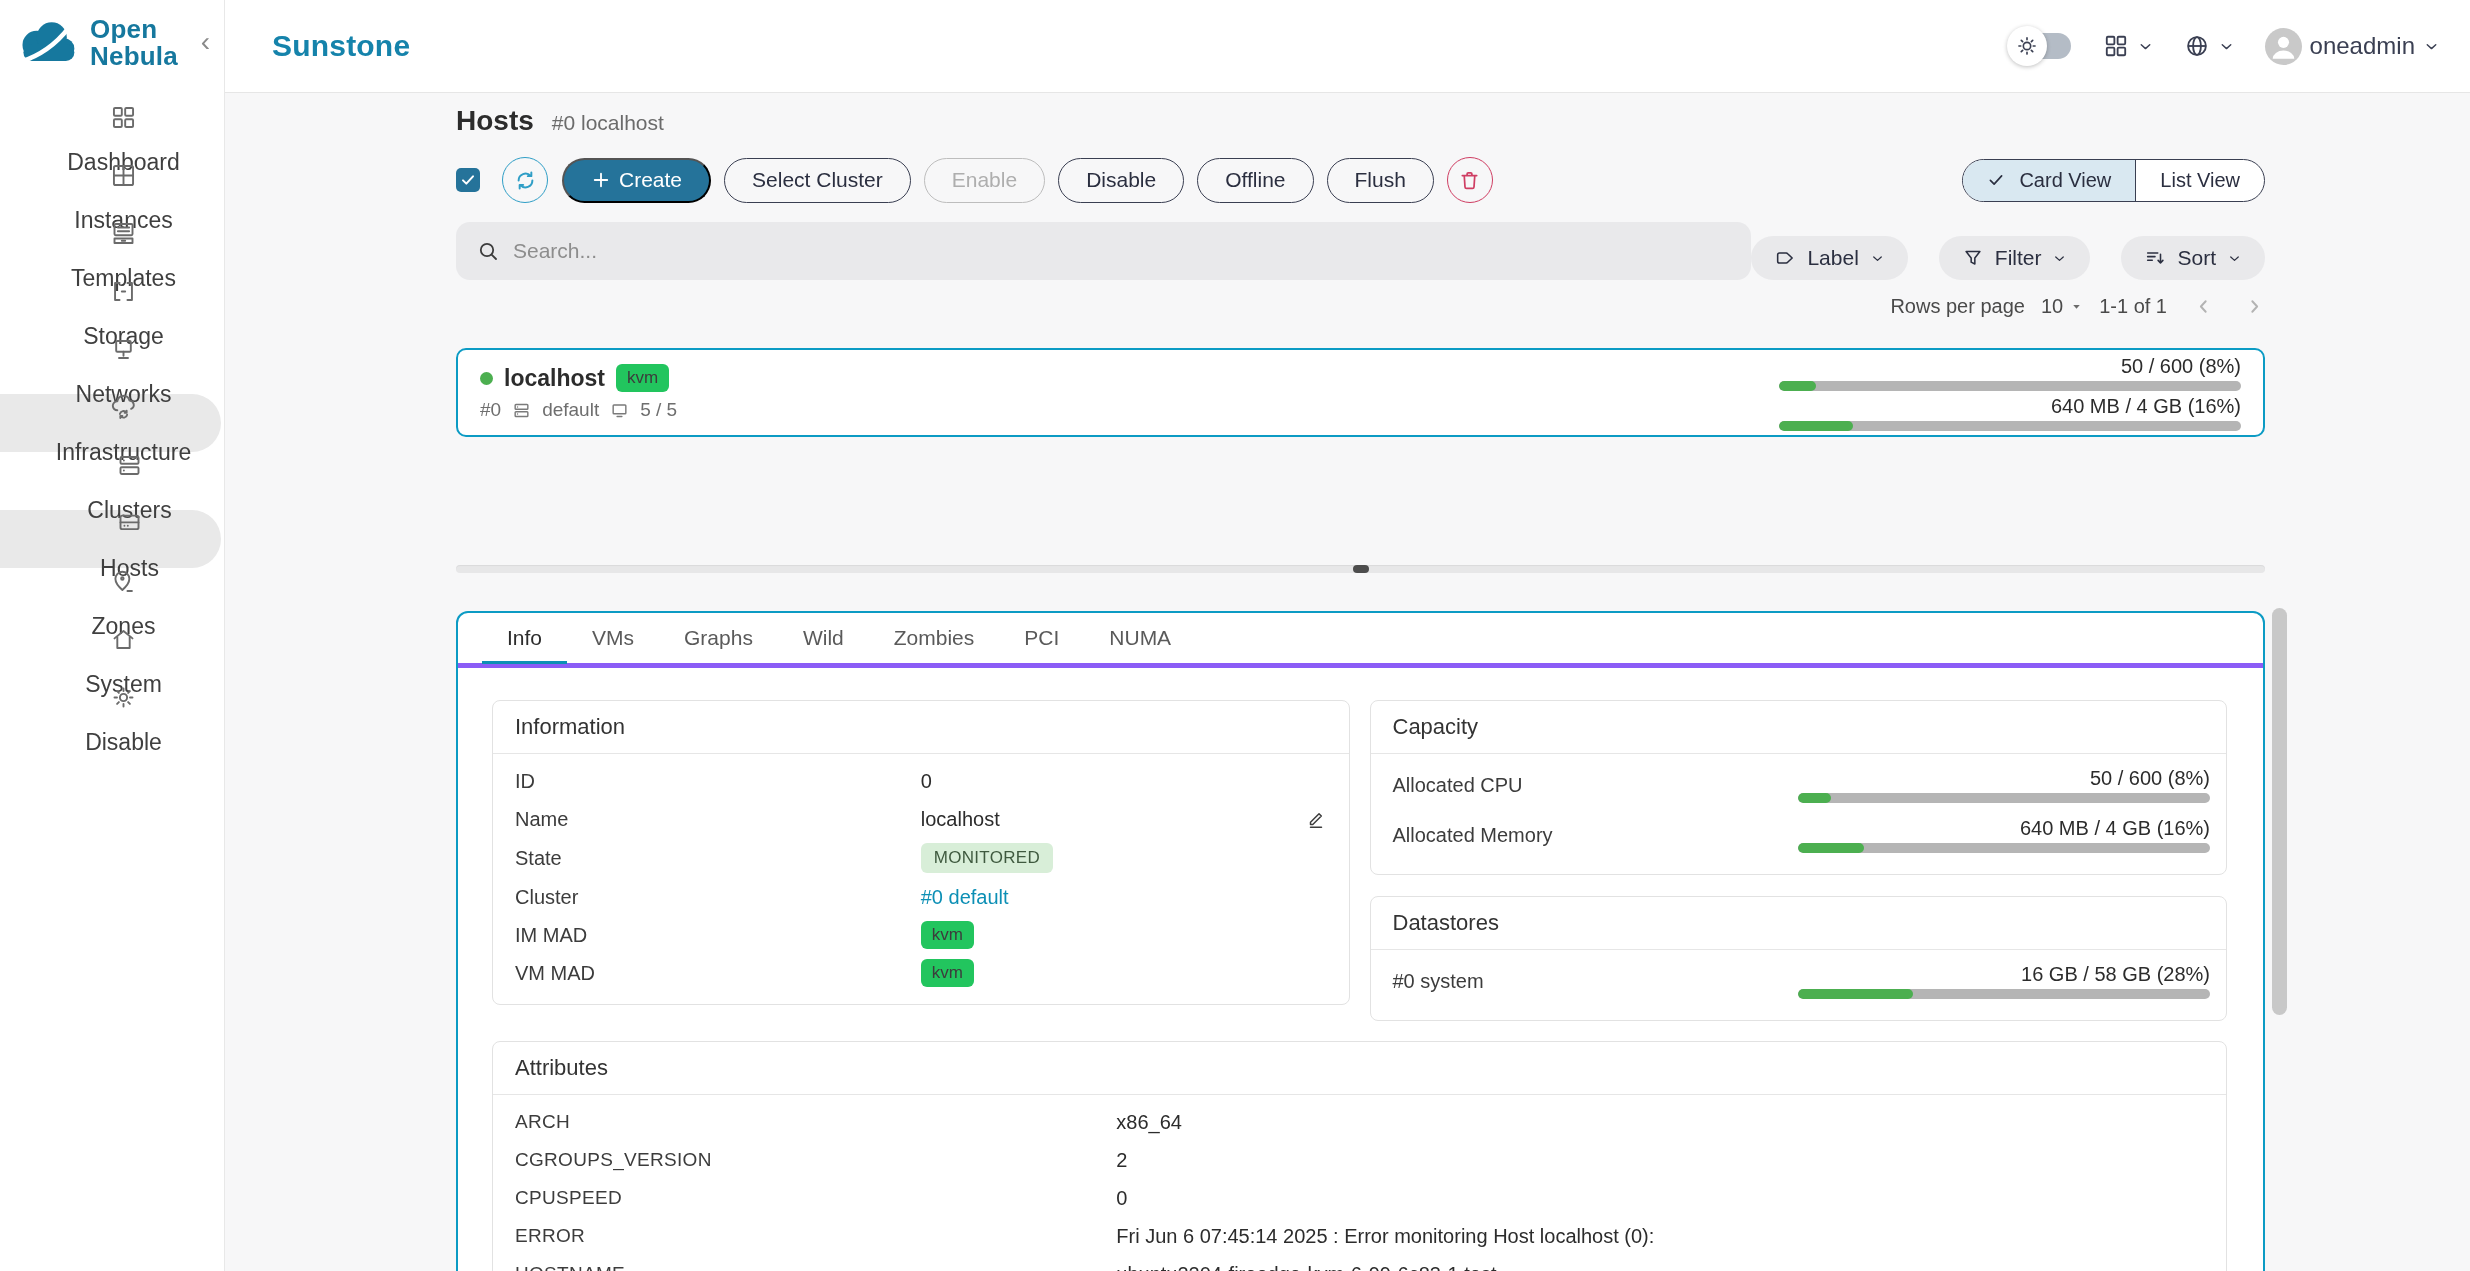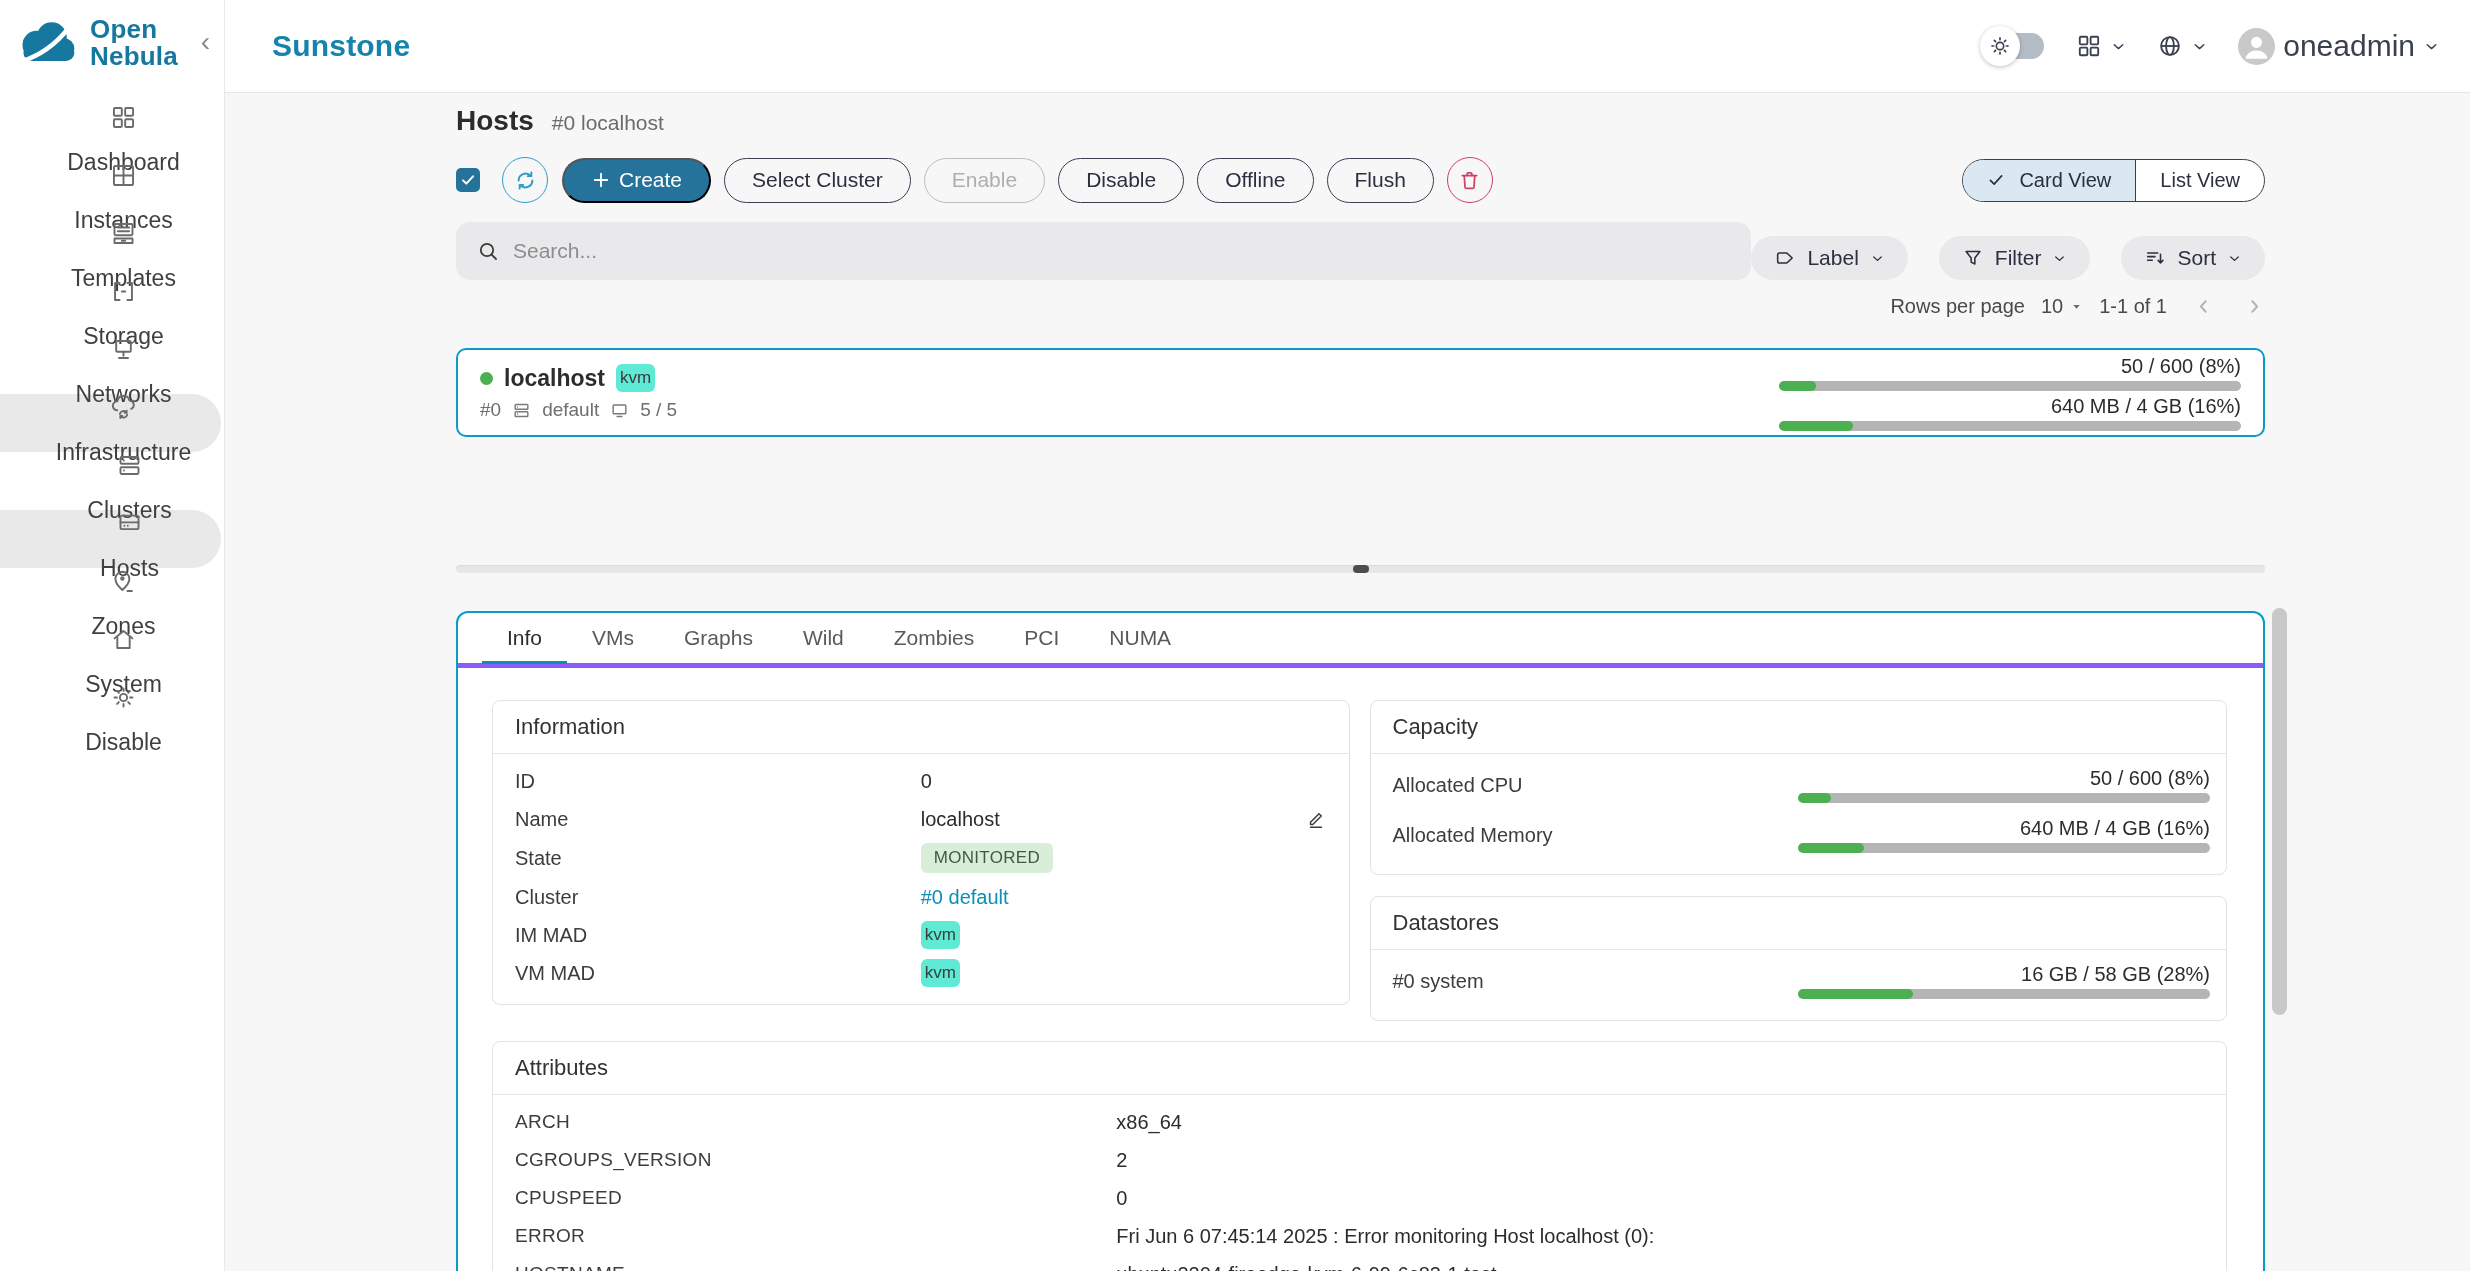--- a/index.html
+++ b/index.html
@@ -28,21 +28,21 @@
   .topbar { position:absolute; left:225px; right:0; top:0; height:93px;
     background:#fff; border-bottom:1px solid #e6e6e6; display:flex; align-items:center; z-index:2; }
   .apptitle { margin-left:47px; font-size:30px; font-weight:bold; color:#1583ab; letter-spacing:.2px; }
   .top-right { margin-left:auto; margin-right:30px; display:flex; align-items:center; gap:30px; color:#3a3f52; }
   .theme-toggle { position:relative; width:66px; height:40px; cursor:pointer; }
   .toggle-track { position:absolute; left:16px; top:7px; width:48px; height:26px; background:#b4bcc6; border-radius:13px; }
   .toggle-knob { position:absolute; left:0; top:0; width:40px; height:40px; background:#fff; border-radius:50%;
     box-shadow:0 1px 4px rgba(0,0,0,.25); display:flex; align-items:center; justify-content:center; color:#3a3f52; }
   .icon-btn { display:flex; align-items:center; gap:8px; cursor:pointer; }
   .avatar { width:37px; height:37px; border-radius:50%; background:#c9c9c9; overflow:hidden; }
-  .username { font-size:30px; color:#3a3f52; }
+  .username { font-size:24px; color:#3a3f52; }
 
   
   .main { position:absolute; left:225px; top:73px; right:0; bottom:0;
     padding:32px 205px 0 231px; overflow:hidden; }
 
   .title-row { display:flex; align-items:baseline; gap:18px; }
   .page-title { font-size:28px; font-weight:bold; color:#2c2c2c; }
   .page-subtitle { font-size:21px; color:#6b6b6b; }
 
   .toolbar { margin-top:20px; display:flex; align-items:center; }
@@ -77,21 +77,21 @@
     gap:16px; font-size:20px; color:#4a4a4a; }
   .pag-select { display:flex; align-items:center; gap:7px; cursor:pointer; }
   .pag-nav { display:flex; gap:30px; margin-left:10px; color:#b3b3b3; }
 
   
   .host-card { margin-top:30px; height:89px; background:#fff; border:2px solid #0c9bc4;
     border-radius:10px; display:flex; align-items:center; padding:0 22px; cursor:pointer; }
   .hc-left .r1 { display:flex; align-items:center; gap:11px; }
   .state-dot { width:13px; height:13px; border-radius:50%; background:#4caf50; }
   .hc-name { font-size:23px; font-weight:bold; color:#2c2c2c; }
-  .badge { background:#5eead4; color:#3c3c3c; font-size:17px; border-radius:6px; padding:4px 4px; }
+  .badge { background:#22c55e; color:#3c3c3c; font-size:17px; border-radius:6px; padding:4px 11px; }
   .hc-left .r2 { margin-top:7px; display:flex; align-items:center; gap:11px; font-size:19px; color:#6e6e6e; }
   .hc-left .r2 .micon { width:19px; height:19px; color:#7a7a7a; }
   .hc-right { margin-left:auto; width:462px; }
   .meter { margin:4px 0; }
   .meter .mlabel { text-align:right; font-size:20px; color:#2c2c2c; line-height:22px; }
   .bar { margin-top:4px; height:10px; border-radius:5px; background:#b5b5b5; overflow:hidden; }
   .bar > div { height:100%; background:#4caf50; border-radius:5px; }
 
   .hscroll { margin-top:128px; height:8px; background:#e7e7e8; border-radius:4px; position:relative;
     box-shadow:inset 0 1px 1px rgba(0,0,0,.06); }

